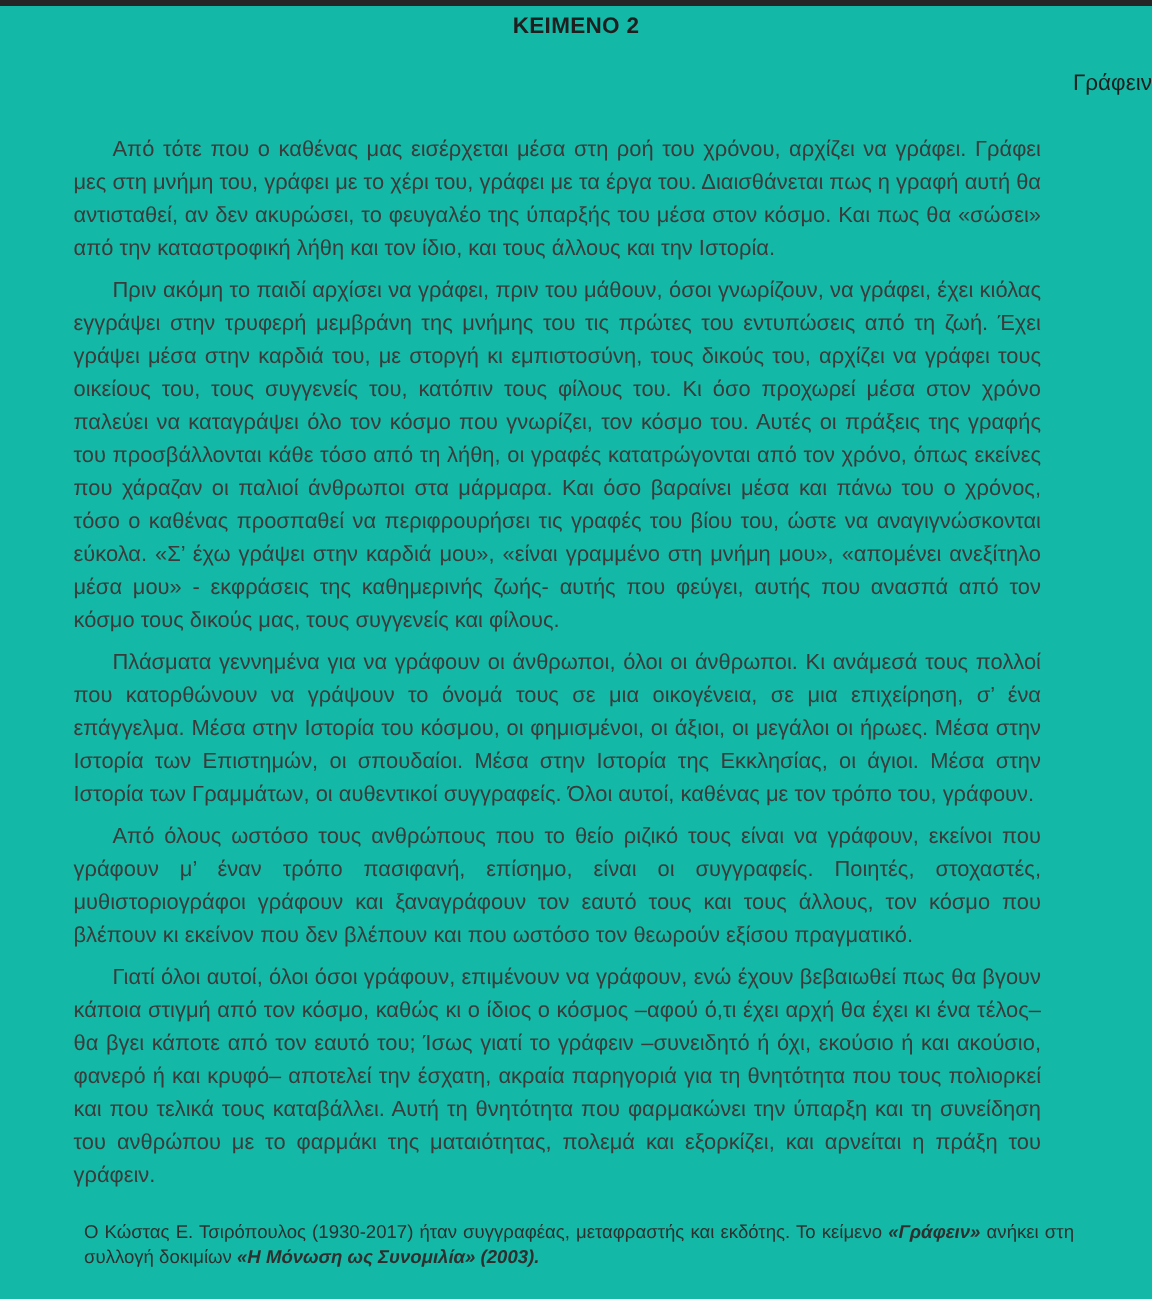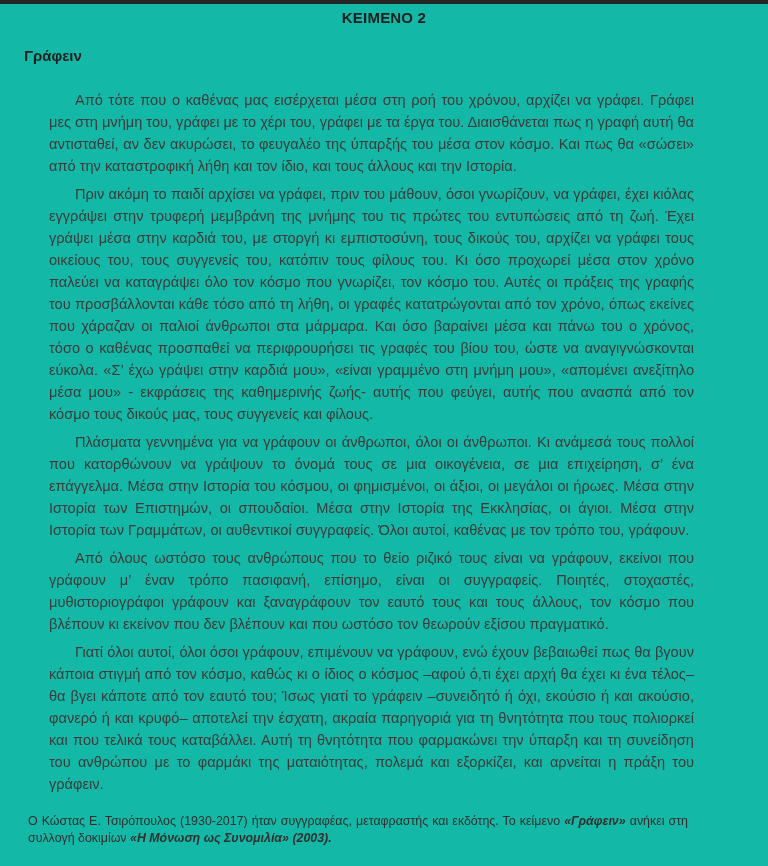--- a/index.html
+++ b/index.html
@@ -29,40 +29,40 @@
     padding-top: 9px;
     text-align: center;
     font-size: 15px;
     font-weight: bold;
     color: #1f1f1f;
     letter-spacing: 0.2px;
   }
   .title {
     margin: 0;
     padding-top: 21px;
-    text-align: left;
+    text-align: right;
     font-size: 15px;
-    font-weight: bold;
+    font-weight: normal;
     color: #1f1f1f;
     padding-left: 24px;
   }
   .body-text {
     margin: 25px 55px 0 49px;
     width: 645px;
     text-align: justify;
     font-size: 14.6px;
     line-height: 22px;
     color: #3b3b3b;
   }
   .body-text p {
     margin: 0 0 6px 0;
     text-indent: 26px;
   }
   .footnote {
-    margin: 18px 52px 0 28px;
+    margin: 18px 52px 0 56px;
     width: 660px;
     font-size: 12.4px;
     line-height: 17px;
     color: #2f2f2f;
     text-align: justify;
   }
   .bi {
     font-weight: bold;
     font-style: italic;
   }

